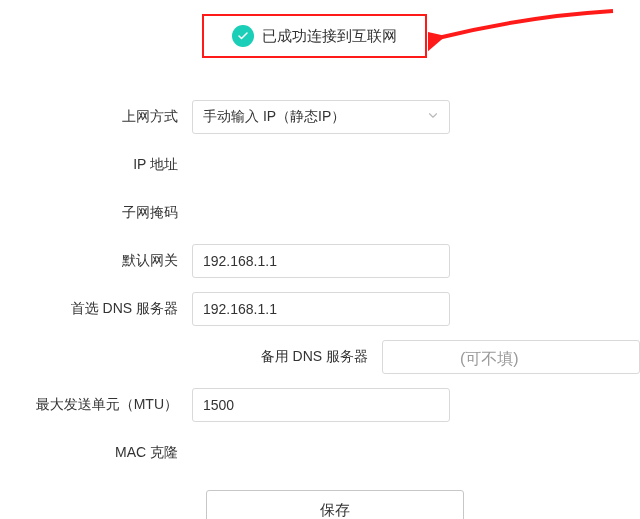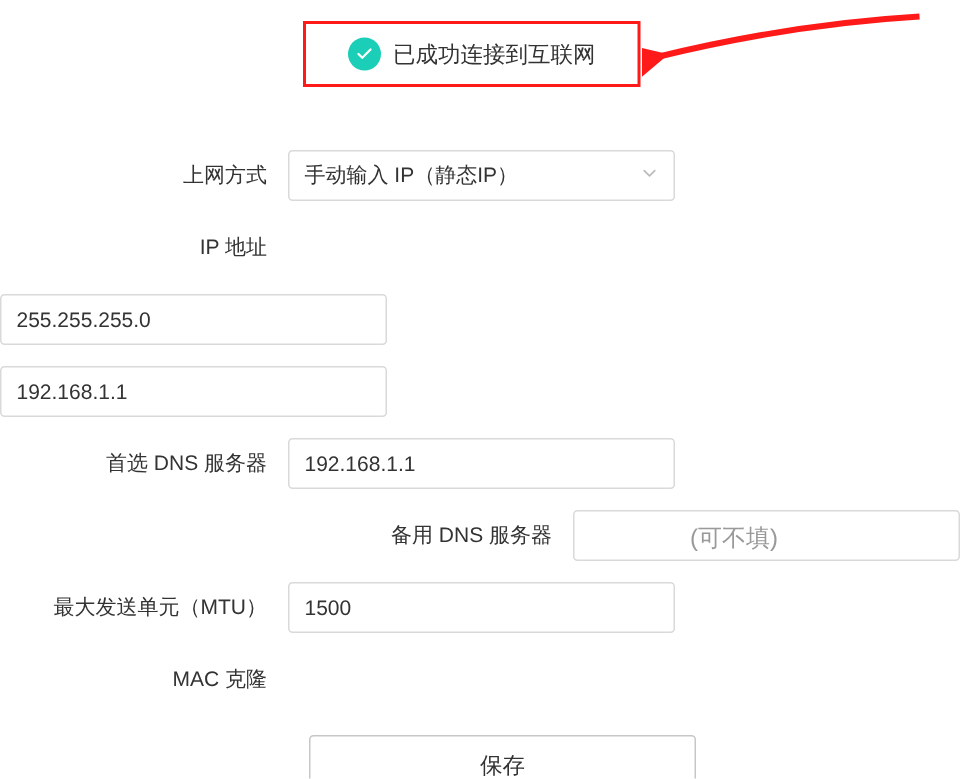--- a/index.html
+++ b/index.html
@@ -103,26 +103,25 @@
           </svg>
       </span>
     </div>
   </div>
 
   <div class="row">
     <div class="label">IP 地址</div>
   </div>
 
   <div class="row">
-    <div class="control">
-      <input class="field" value="255.255.255.0" style="">
-    </div>
+    <div class="label">子网掩码</div>
   </div>
 
   <div class="row">
+    <div class="label">默认网关</div>
     <div class="control">
       <input class="field" value="192.168.1.1" style="">
     </div>
   </div>
 
   <div class="row">
     <div class="label">首选 DNS 服务器</div>
     <div class="control">
       <input class="field" value="192.168.1.1" style="">
     </div>

